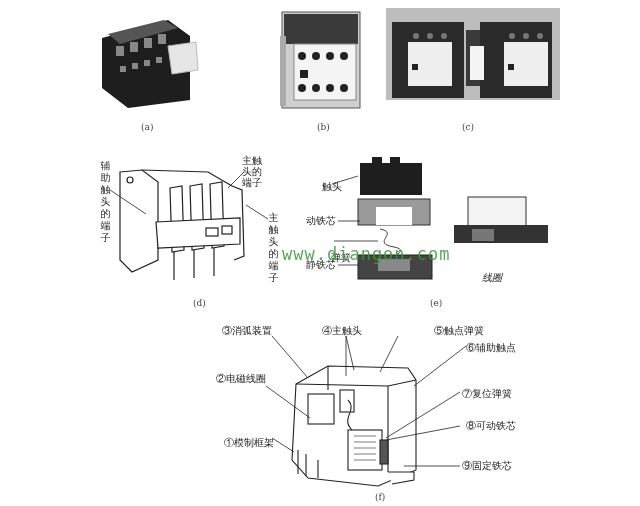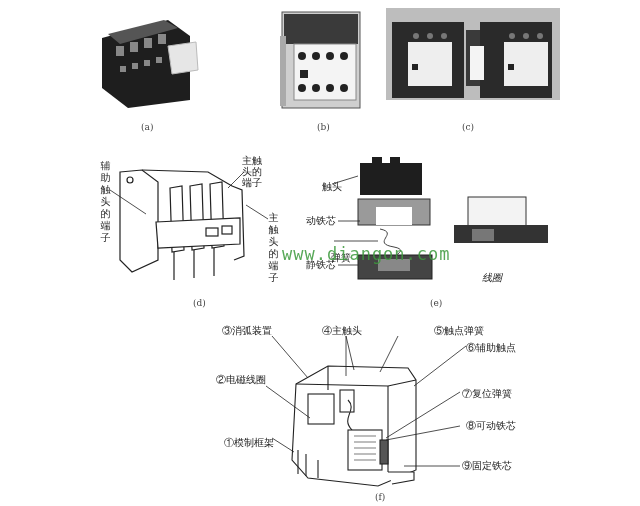--- a/index.html
+++ b/index.html
@@ -189,21 +189,21 @@
 <div class="abs lbl" style="left:393px;top:325px;margin-left:41px;"><span>⑤</span><span>触点弹簧</span></div>
 <svg width="30" height="40" style="left:378px;top:336px;">
     <line x1="20" y1="0" x2="2" y2="36" stroke="#222" stroke-width="0.8"></line>
   </svg>
 
 <div class="abs lbl" style="left:466px;top:342px;"><span>⑥</span><span>辅助触点</span></div>
 <svg width="60" height="50" style="left:412px;top:346px;">
     <line x1="54" y1="0" x2="2" y2="40" stroke="#222" stroke-width="0.8"></line>
   </svg>
 
-<div class="abs lbl" style="left:216px;top:374px;"><span>②</span><span>电磁线圈</span></div>
+<div class="abs lbl" style="left:216px;top:374px;font-family:Liberation Mono, monospace;"><span>②</span><span>电磁线圈</span></div>
 <svg width="60" height="40" style="left:266px;top:386px;">
     <line x1="0" y1="0" x2="44" y2="32" stroke="#222" stroke-width="0.8"></line>
   </svg>
 
 <div class="abs lbl" style="left:462px;top:388px;"><span>⑦</span><span>复位弹簧</span></div>
 <svg width="80" height="50" style="left:384px;top:392px;">
     <line x1="76" y1="0" x2="2" y2="46" stroke="#222" stroke-width="0.8"></line>
   </svg>
 
 <div class="abs lbl" style="left:224px;top:437px;"><span>①</span><span>模制框架</span></div>

